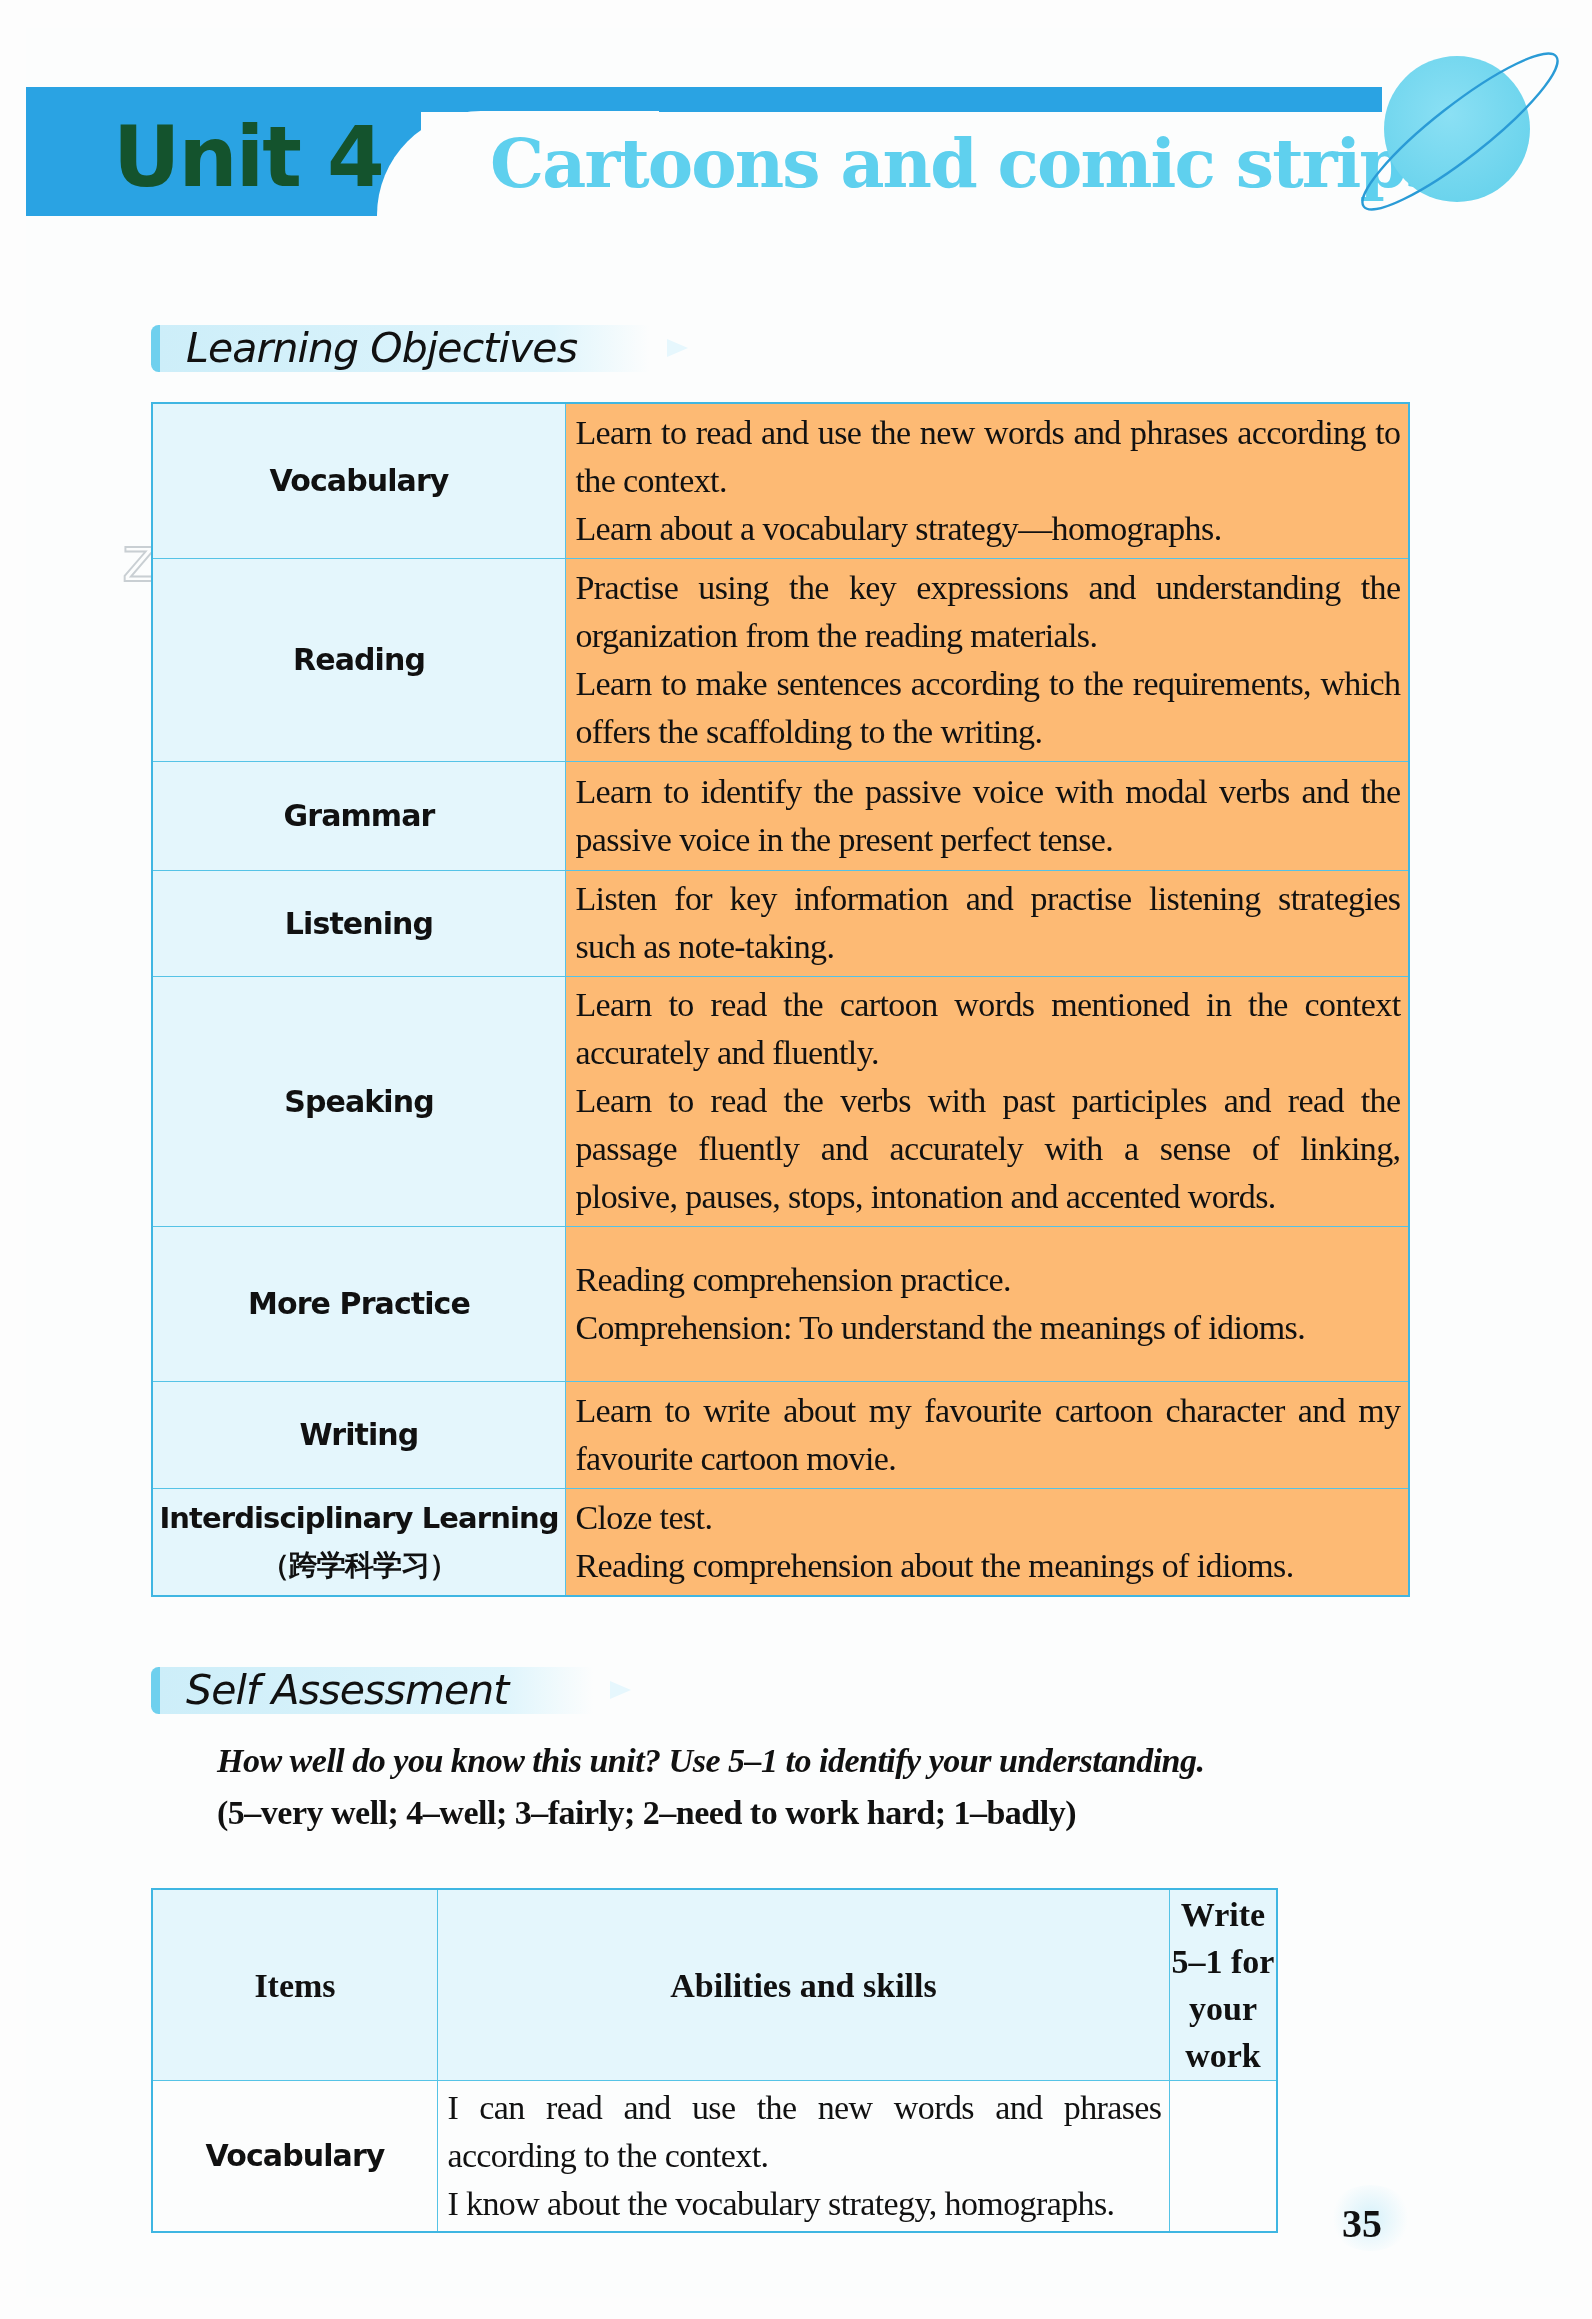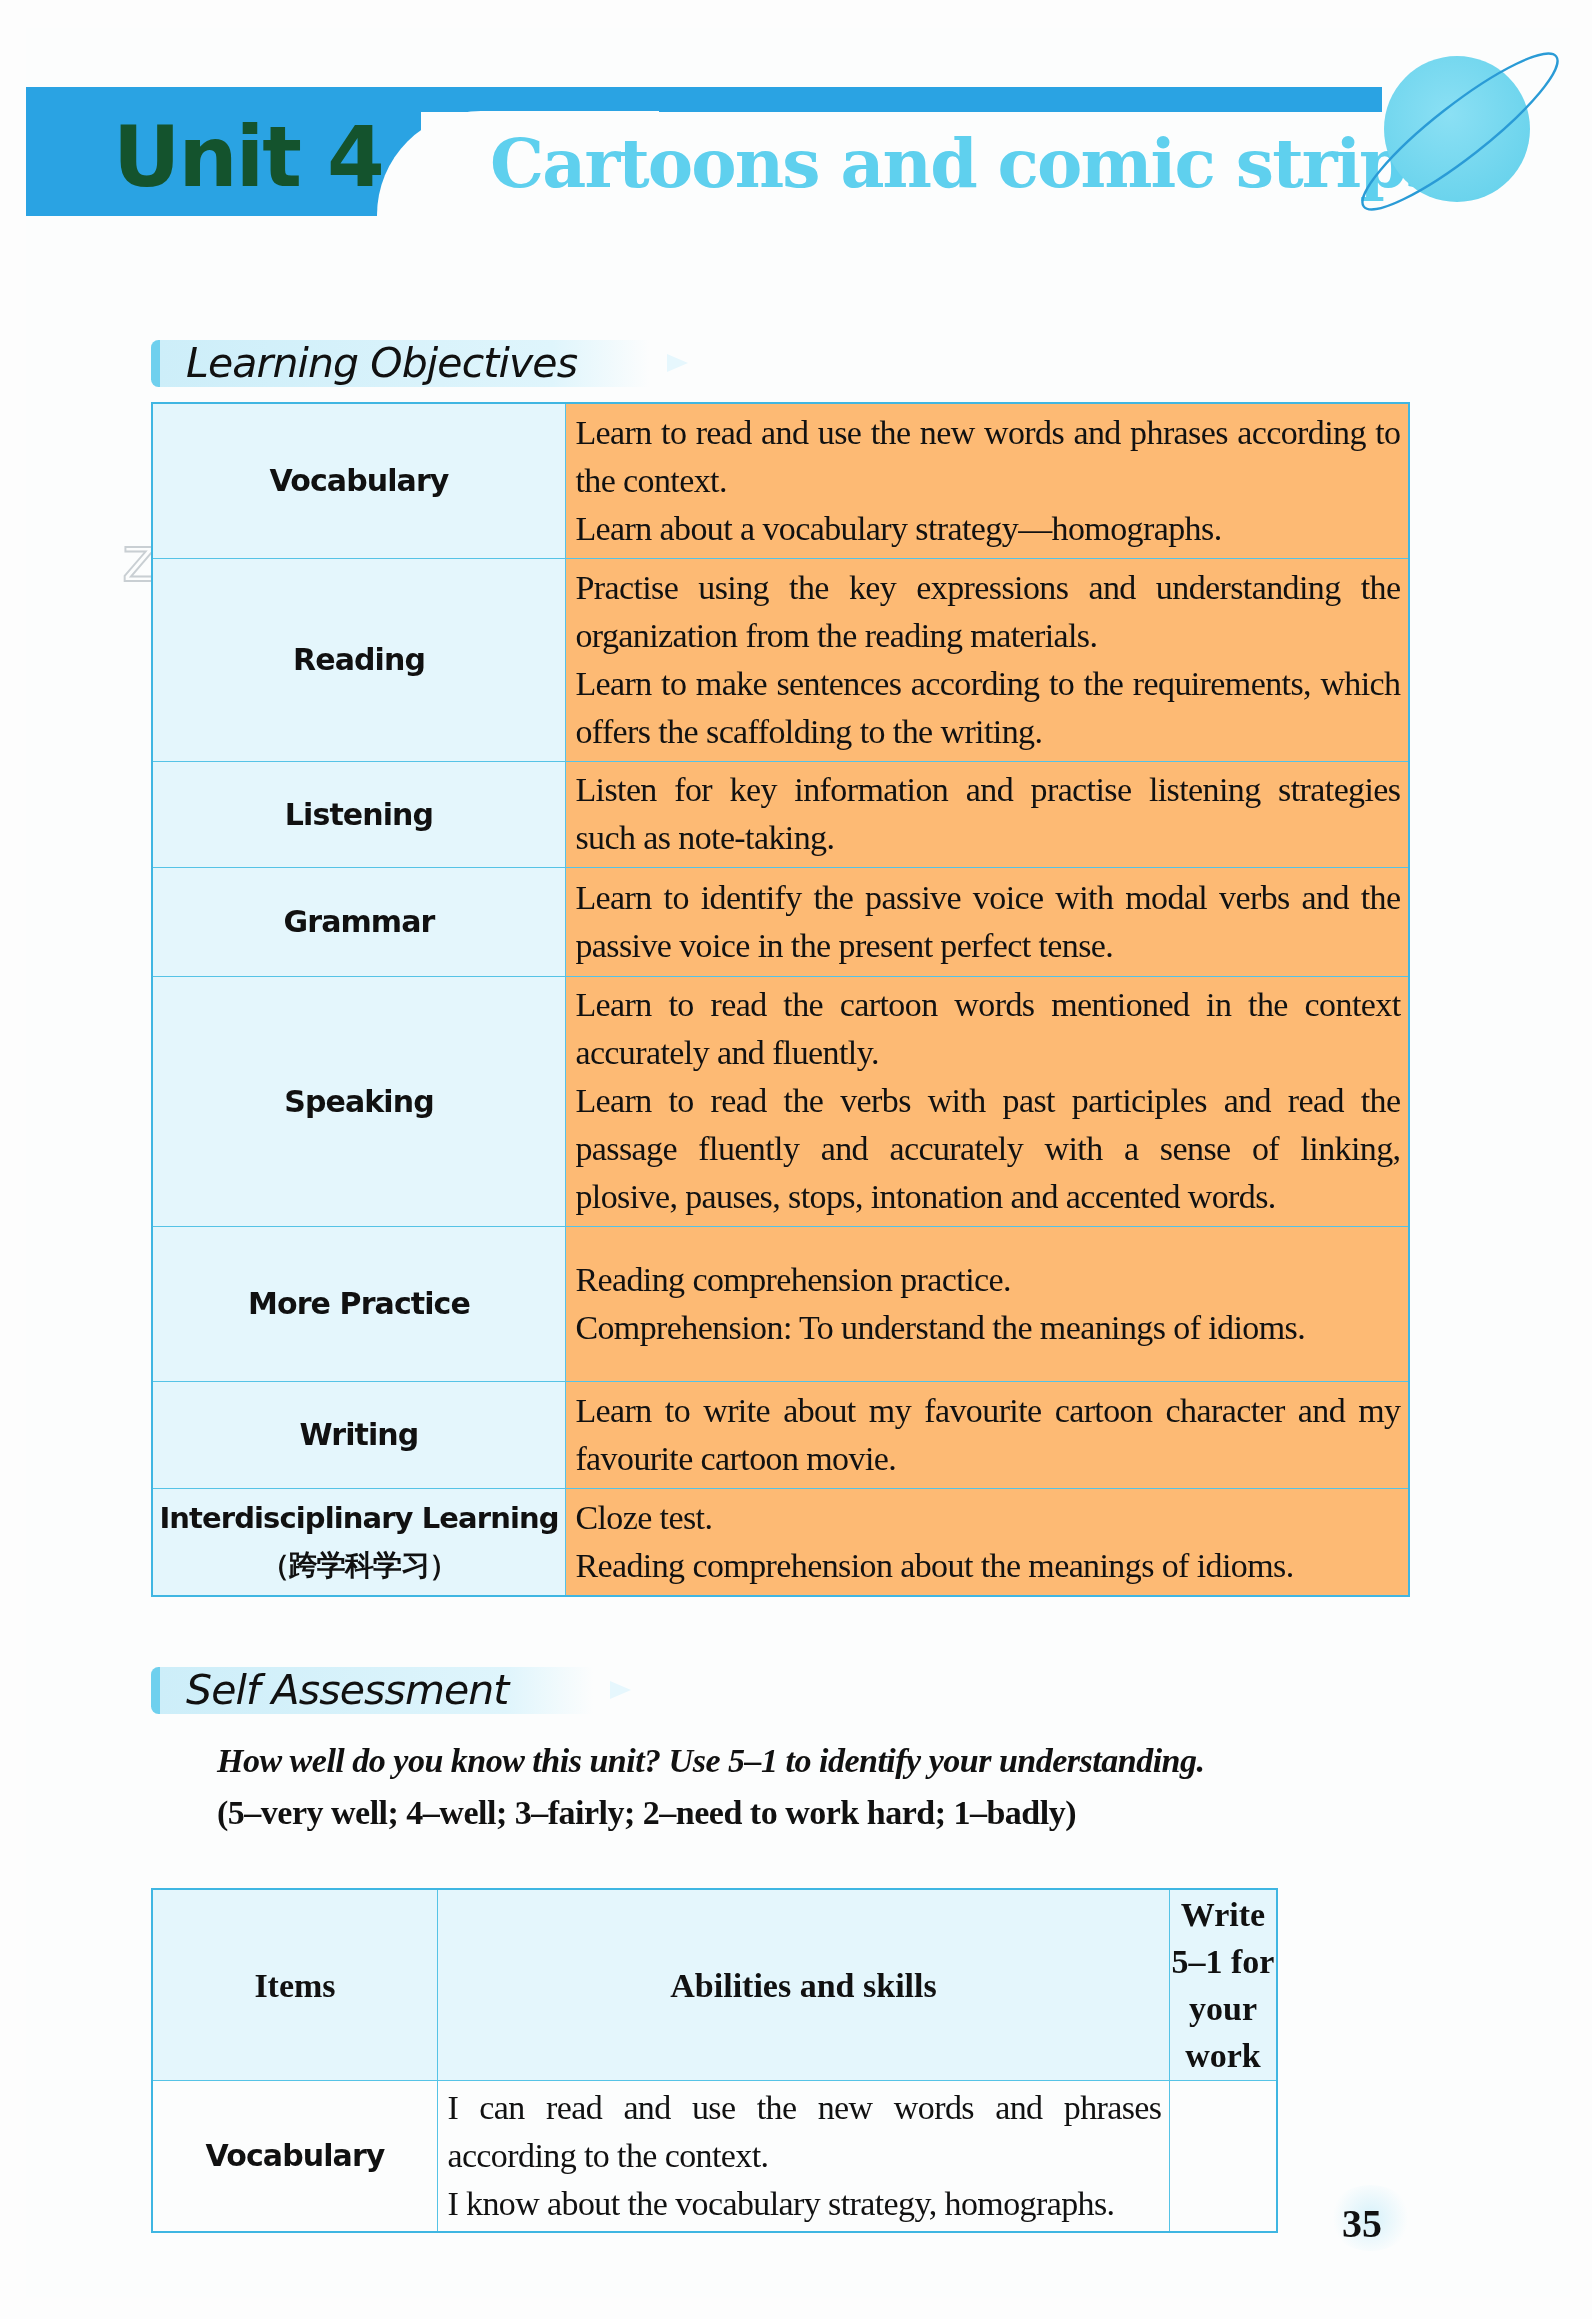--- a/index.html
+++ b/index.html
@@ -45,51 +45,51 @@
 <div class="hdr-curve"></div>
 <div class="unit-label">Unit 4</div>
 <div class="unit-title">Cartoons and comic strips</div>
 <div class="planet"></div>
 <svg class="orbit" viewBox="0 0 240 180">
   <ellipse cx="120" cy="90" rx="130" ry="28" transform="rotate(-38 120 90)" fill="none" stroke="#2a9bd6" stroke-width="2.5"></ellipse>
 </svg>
 
 <div class="watermark">zyjl.cn</div>
 
-<div class="sec-label" style="top:340px;width:490px;">
+<div class="sec-label" style="top:325px;width:490px;">
   <span>Learning Objectives</span>
   <i class="tip"></i>
 </div>
 
 <table class="obj">
   <tbody>
       <tr style="height:155px">
     <td class="cat">Vocabulary</td>
     <td class="desc">
       <div>Learn to read and use the new words and phrases according to the context.</div>
       <div>Learn about a vocabulary strategy—homographs.</div>
     </td>
   </tr>
   <tr style="height:203px">
     <td class="cat">Reading</td>
     <td class="desc">
       <div>Practise using the key expressions and understanding the organization from the reading materials.</div>
       <div>Learn to make sentences according to the requirements, which offers the scaffolding to the writing.</div>
     </td>
   </tr>
+  <tr style="height:109px">
+    <td class="cat">Grammar</td>
+    <td class="desc">
+      <div>Learn to identify the passive voice with modal verbs and the passive voice in the present perfect tense.</div>
+    </td>
+  </tr>
   <tr style="height:106px">
     <td class="cat">Listening</td>
     <td class="desc">
       <div>Listen for key information and practise listening strategies such as note-taking.</div>
-    </td>
-  </tr>
-  <tr style="height:109px">
-    <td class="cat">Grammar</td>
-    <td class="desc">
-      <div>Learn to identify the passive voice with modal verbs and the passive voice in the present perfect tense.</div>
     </td>
   </tr>
   <tr style="height:250px">
     <td class="cat">Speaking</td>
     <td class="desc">
       <div>Learn to read the cartoon words mentioned in the context accurately and fluently.</div>
       <div>Learn to read the verbs with past participles and read the passage fluently and accurately with a sense of linking, plosive, pauses, stops, intonation and accented words.</div>
     </td>
   </tr>
   <tr style="height:155px">

